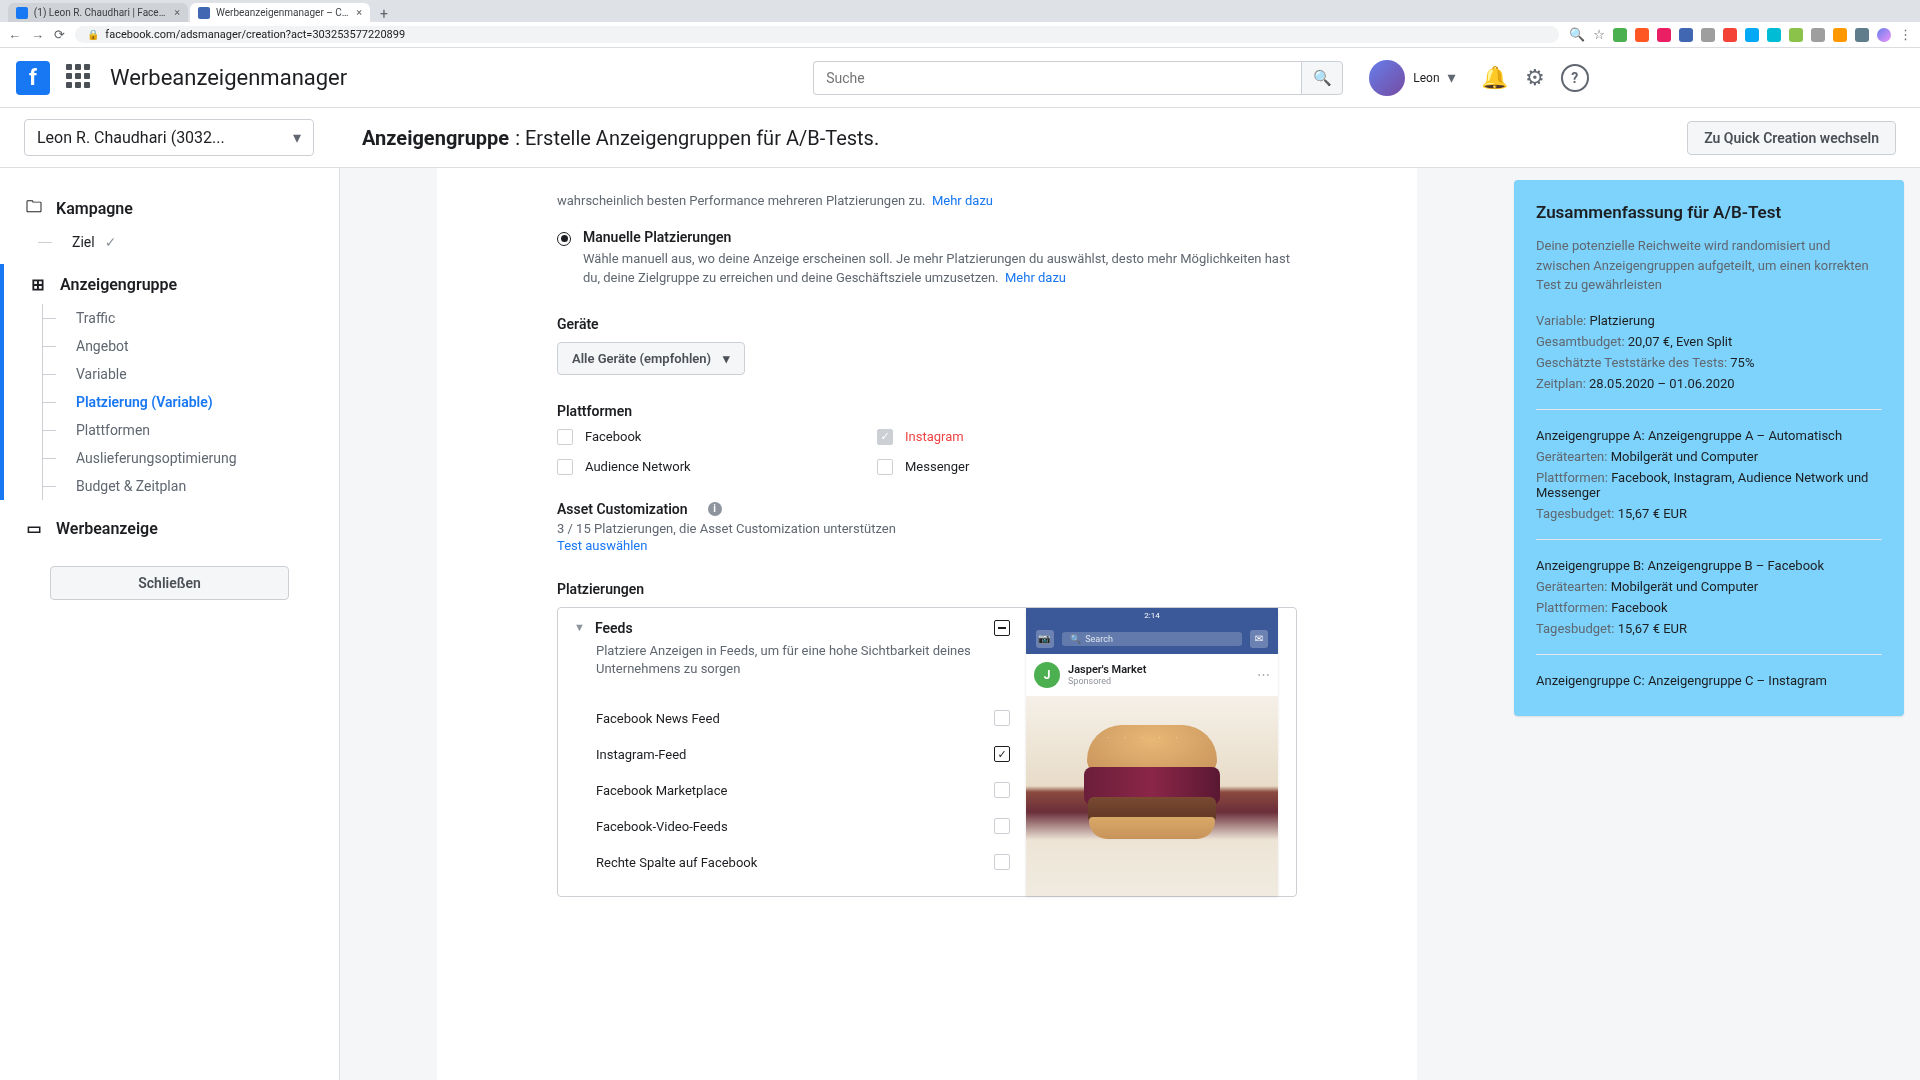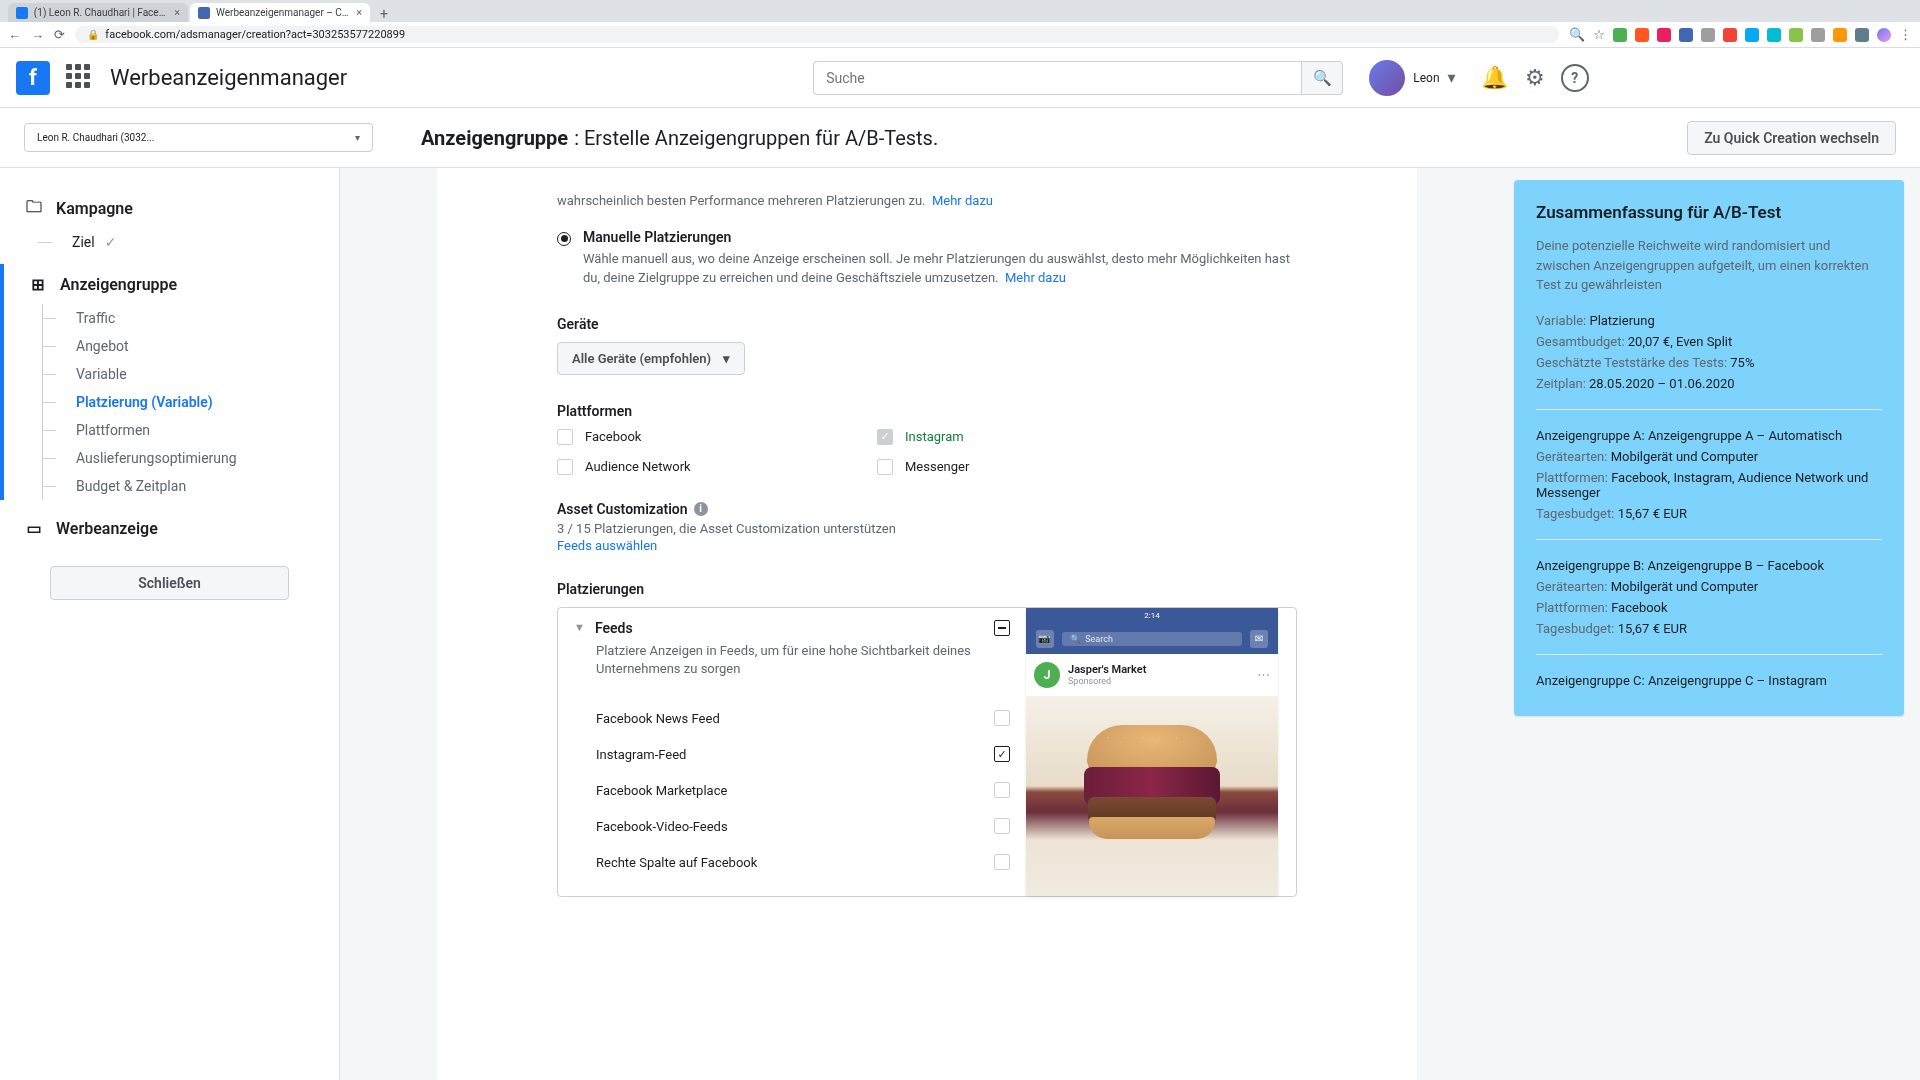--- a/index.html
+++ b/index.html
@@ -31,21 +31,21 @@
 .fb-search input { flex:1; border:1px solid #ccd0d5; border-right:none; padding:8px 12px; font-size:14px; border-radius:4px 0 0 4px; }
 .fb-search-btn { width:42px; background:#f5f6f7; border:1px solid #ccd0d5; border-radius:0 4px 4px 0; display:flex; align-items:center; justify-content:center; color:#4b4f56; font-size:15px; }
 .user-chip { display:flex; align-items:center; gap:8px; padding:4px 10px; border-radius:18px; cursor:pointer; }
 .avatar { width:36px; height:36px; border-radius:50%; background:linear-gradient(135deg,#667eea,#764ba2); }
 .user-name { font-size:12px; color:#1c1e21; }
 .hdr-icon { color:#606770; font-size:22px; cursor:pointer; }
 .help-icon { width:28px; height:28px; border:2px solid #606770; border-radius:50%; display:flex; align-items:center; justify-content:center; color:#606770; font-size:14px; font-weight:bold; }
 
 
 .sub-header { background:#fff; border-bottom:1px solid #dddfe2; display:flex; align-items:center; padding:0 24px; height:60px; }
-.account-dd { border:1px solid #ccd0d5; border-radius:4px; padding:8px 12px; font-size:10px; color:#1c1e21; display:flex; align-items:center; gap:43px; cursor:pointer; width:349px; }
+.account-dd { border:1px solid #ccd0d5; border-radius:4px; padding:8px 12px; font-size:16px; color:#1c1e21; display:flex; align-items:center; gap:43px; cursor:pointer; width:290px; }
 .account-dd .chev { color:#606770; margin-left:auto; }
 .page-title-wrap { margin-left:48px; font-size:20px; display:flex; align-items:baseline; gap:6px; }
 .page-title-bold { font-weight:bold; color:#1c1e21; }
 .page-title-rest { color:#1c1e21; }
 .quick-btn { margin-left:auto; border:1px solid #ccd0d5; background:#f5f6f7; padding:8px 16px; border-radius:4px; font-size:14px; font-weight:600; color:#4b4f56; cursor:pointer; }
 
 
 .layout { display:flex; height:calc(1080px - 168px); }
 .left-nav { width:340px; background:#fff; border-right:1px solid #dddfe2; padding:20px 0; overflow-y:auto; }
 .nav-section { margin-bottom:8px; }
@@ -71,22 +71,22 @@
 .radio.sel::after { content:""; width:7px; height:7px; background:#1c1e21; border-radius:50%; }
 .radio-label { font-weight:600; font-size:14px; color:#1c1e21; }
 .radio-desc { color:#606770; font-size:13px; line-height:1.5; margin-top:4px; }
 .sect-label { font-weight:600; font-size:14px; color:#1c1e21; margin-top:28px; margin-bottom:10px; }
 .dd-btn { border:1px solid #ccd0d5; background:#f5f6f7; border-radius:4px; padding:8px 14px; font-size:13px; font-weight:600; color:#4b4f56; display:inline-flex; align-items:center; gap:12px; cursor:pointer; }
 .platform-grid { display:grid; grid-template-columns:1fr 1fr; gap:14px 80px; max-width:560px; }
 .chk-row { display:flex; align-items:center; gap:12px; }
 .chk { width:16px; height:16px; border:1px solid #ccd0d5; border-radius:2px; display:flex; align-items:center; justify-content:center; font-size:11px; }
 .chk.checked { background:#ccd0d5; color:#fff; border-color:#ccd0d5; }
 .chk-label { font-size:13px; color:#1c1e21; }
-.chk-label.dis { color:#15803d; }
-.asset-title { display:flex; align-items:center; gap:6px; font-weight:600; font-size:14px; color:#1c1e21; margin-top:26px; }
+.chk-label.dis { color:#ef4444; }
+.asset-title { display:flex; align-items:center; gap:20px; font-weight:600; font-size:14px; color:#1c1e21; margin-top:26px; }
 .info-ic { width:14px; height:14px; border-radius:50%; background:#8d949e; color:#fff; font-size:10px; display:flex; align-items:center; justify-content:center; font-weight:bold; }
 .asset-sub { font-size:13px; color:#606770; margin-top:4px; }
 
 .placements-box { border:1px solid #ccd0d5; border-radius:4px; margin-top:8px; display:flex; }
 .place-left { flex:1; }
 .place-cat { padding:12px 16px; }
 .cat-head { display:flex; align-items:center; gap:10px; }
 .caret { color:#8d949e; font-size:11px; cursor:pointer; }
 .cat-title { font-weight:600; font-size:14px; color:#1c1e21; flex:1; }
 .mixed-chk { width:16px; height:16px; border:1px solid #1c1e21; border-radius:2px; display:flex; align-items:center; justify-content:center; cursor:pointer; }
@@ -294,21 +294,21 @@
             <div class="chk"></div>
             <span class="chk-label">Messenger</span>
           </div>
       </div>
 
       <div class="asset-title">
         <span>Asset Customization</span>
         <div class="info-ic">i</div>
       </div>
       <div class="asset-sub">3 / 15 Platzierungen, die Asset Customization unterstützen</div>
-      <div class="link" style="font-size:13px;margin-top:2px">Feeds auswählen</div>
+      <div class="link" style="font-size:13px;margin-top:2px">Test auswählen</div>
 
       <div class="sect-label">Platzierungen</div>
       <div class="placements-box">
         <div class="place-left">
           <div class="place-cat">
             <div class="cat-head">
               <span class="caret">▼</span>
               <span class="cat-title">Feeds</span>
               <div class="mixed-chk"></div>
             </div>

